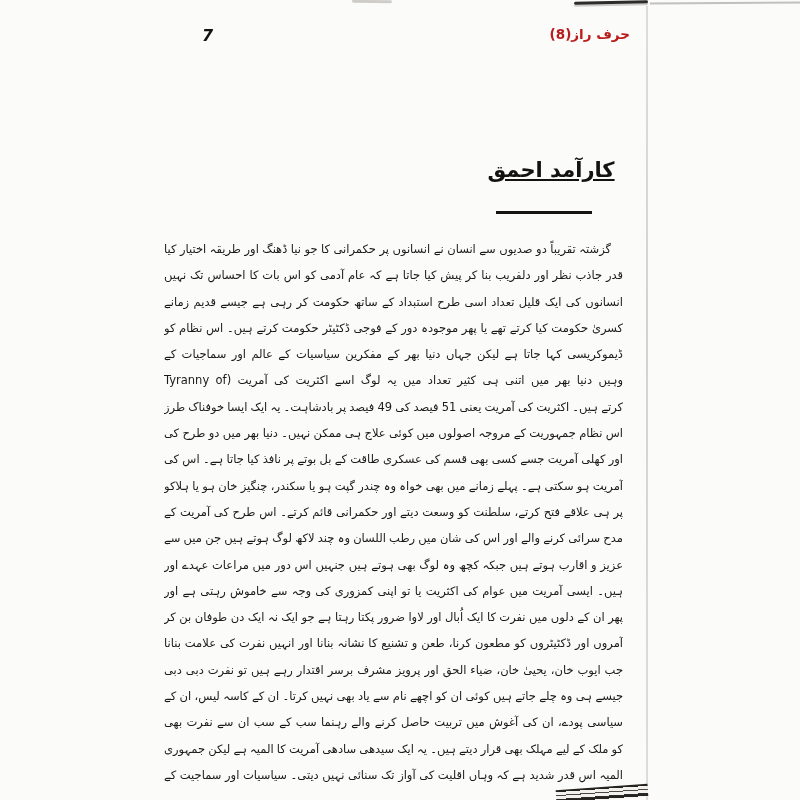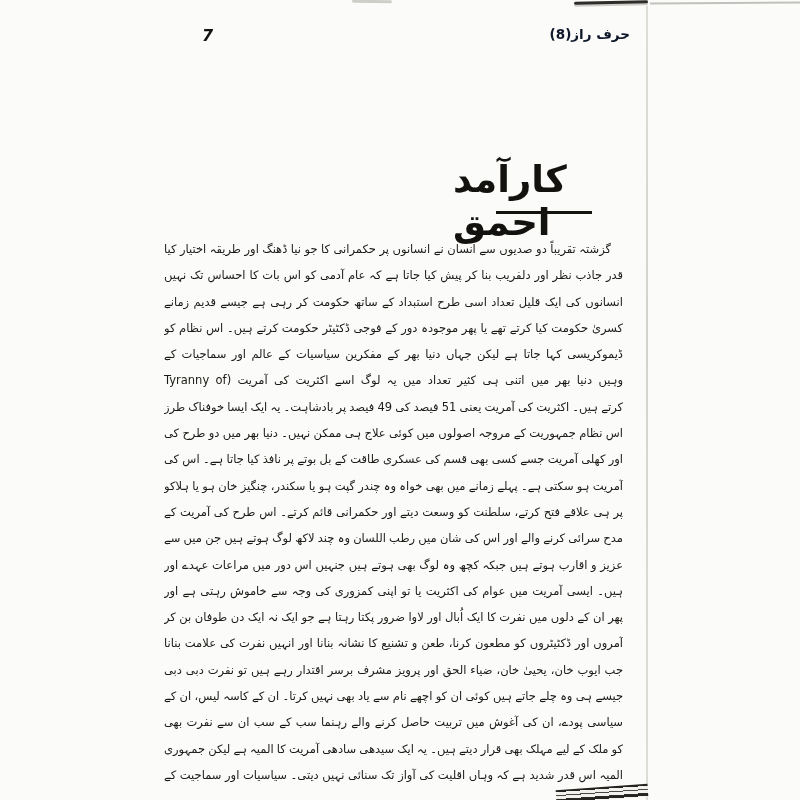--- a/index.html
+++ b/index.html
@@ -15,27 +15,27 @@
   .scuff-smudge{position:absolute;left:352px;top:0;width:40px;height:3px;
       background:#cfcdc8;transform:rotate(1deg);border-radius:2px;}
   .page-edge-line{position:absolute;left:646px;top:6px;width:2px;height:794px;
       background:linear-gradient(#d9d7d2,#ccccc6 40%,#d9d7d2);opacity:.85;}
   .corner-hatch{position:absolute;left:556px;top:787px;width:92px;height:13px;
       transform:rotate(-4deg);
       background:repeating-linear-gradient(to bottom,#262421 0 2px,#f2f1ed 2px 5px,#4a4742 5px 6px,#f2f1ed 6px 9px,#2c2a27 9px 10px,transparent 10px);}
 
   
   .running-head{position:absolute;right:170px;top:26px;direction:rtl;
-      font-size:13.5px;font-weight:bold;color:#0f172a;letter-spacing:0;}
+      font-size:13.5px;font-weight:bold;color:#b91c1c;letter-spacing:0;}
   .page-num{position:absolute;left:202px;top:26px;font-size:16px;font-weight:bold;
       font-style:italic;color:#14120f;}
 
   
   .chapter-title{position:absolute;left:453px;top:158px;width:196px;direction:rtl;
-      text-align:left;font-size:37px;font-weight:bold;color:#14120f;}
+      text-align:center;font-size:21px;font-weight:bold;color:#14120f;text-decoration:underline;}
   .title-underline{position:absolute;left:496px;top:211px;width:96px;height:2.5px;
       background:#15130f;}
 
   
   .body-text{position:absolute;left:164px;top:236px;width:459px;direction:rtl;
       color:#1c1a17;}
   .bline{height:26.3px;line-height:26.3px;font-size:11.5px;overflow:hidden;
       text-align:justify;text-align-last:justify;-moz-text-align-last:justify;
       word-spacing:-0.5px;}
   .bline:first-child{padding-right:12px;}

